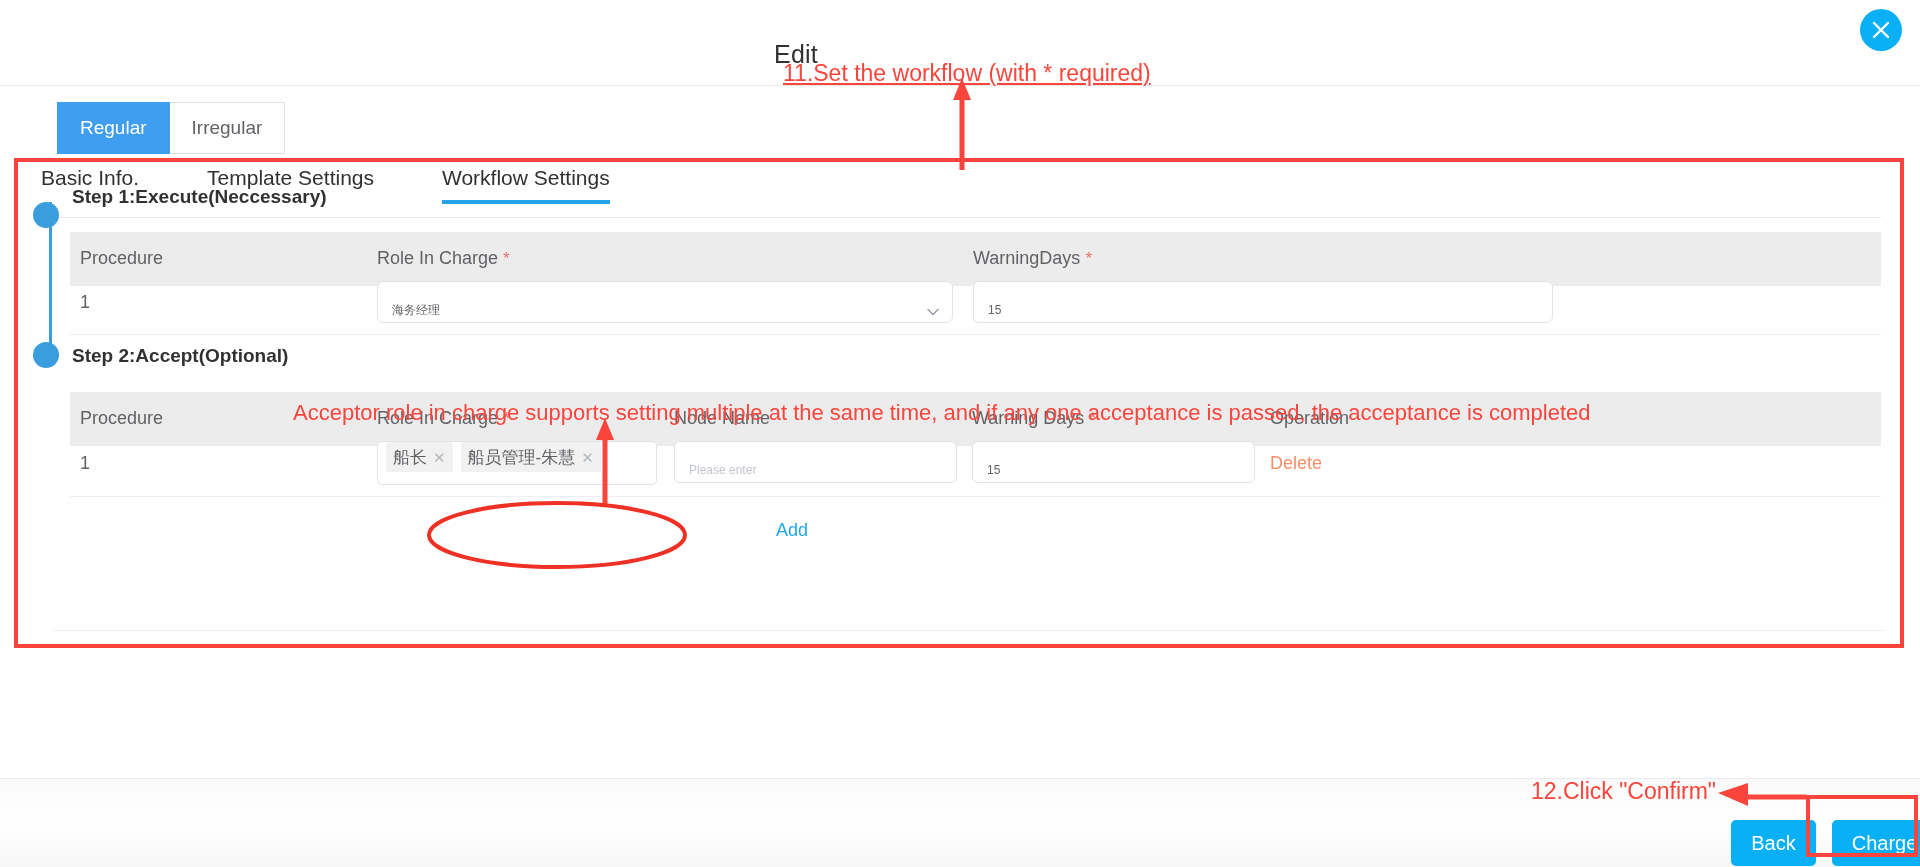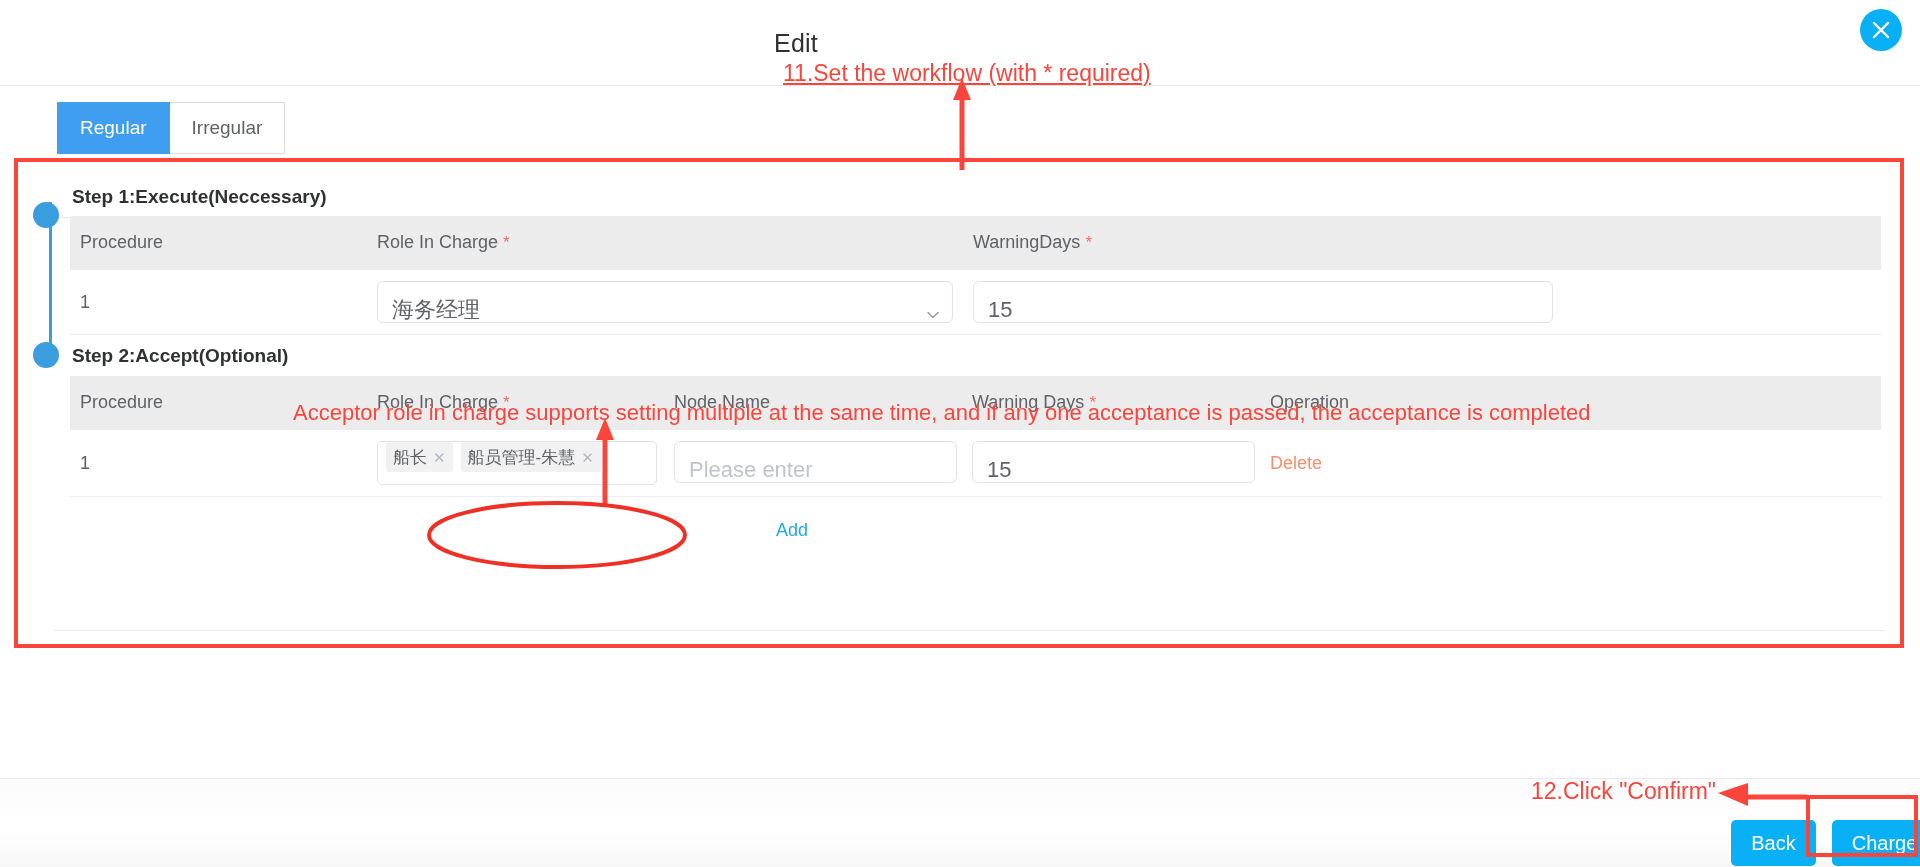--- a/index.html
+++ b/index.html
@@ -11,21 +11,21 @@
     overflow: hidden;
   }
   #root { position: relative; width: 1920px; height: 867px; background: #fff; }
 
   
   .dlg-header {
     position: absolute; left: 0; top: 0; width: 1920px; height: 86px;
     background: #fff; border-bottom: 1px solid #e8e8e8;
   }
   .dlg-title {
-    position: absolute; left: 0; top: 29px; width: 1592px;
+    position: absolute; left: 0; top: 40px; width: 1592px;
     text-align: center; font-size: 25px; color: #303133; letter-spacing: .2px;
   }
   .close-btn {
     position: absolute; right: 18px; top: 9px;
     width: 42px; height: 42px; border-radius: 50%;
     background: #0ab0f5; cursor: pointer;
   }
   .close-btn svg { position: absolute; left: 11px; top: 11px; }
 
   
@@ -61,34 +61,34 @@
   .tl-line { position: absolute; left: 16px; top: 18px; width: 3px; height: 152px; background: #3a9ede; }
   .tl-dot {
     position: absolute; left: 0; width: 26px; height: 26px; border-radius: 50%; background: #3a9ede;
   }
 
   
   .step-title {
     position: absolute; font-weight: bold; font-size: 19px; color: #303133; white-space: nowrap;
   }
   .tbl-head {
-    position: absolute; background: #ececec; height: 54px;
+    position: absolute; background: #ececec; height: 54px; margin-top: 16px;
   }
   .tbl-head .th {
     position: absolute; top: 16px; font-size: 18px; color: #606266; white-space: nowrap;
   }
   .req { color: #f56c6c; font-size: 17px; }
   .tbl-row { position: absolute; }
   .row-sep { position: absolute; height: 1px; background: #ebeef5; }
   .cell-text { position: absolute; font-size: 18px; color: #606266; }
 
   
   .inp {
     position: absolute; height: 42px; border: 1px solid #e0e3e9; border-radius: 6px;
-    background: #fff; font-size: 22px; color: #606266; padding: 8px 14px; line-height: 40px;
+    background: #fff; font-size: 12px; color: #606266; padding: 8px 14px; line-height: 40px;
     white-space: nowrap; overflow: hidden;
   }
   .inp.ph { color: #c0c4cc; }
   .sel-arrow { position: absolute; right: 12px; top: 13px; }
   .tagbox {
     position: absolute; height: 44px; border: 1px solid #e0e3e9; border-radius: 5px;
     background: #fff; display: flex; padding-left: 8px; gap: 8px;
   }
   .tag {
     display: inline-flex; align-items: center; gap: 6px; height: 30px; padding: 0 7px;
@@ -131,20 +131,25 @@
     </div>
   </div>
 
   <div class="type-tabs">
     <div class="type-tab active">Regular</div>
     <div class="type-tab">Irregular</div>
   </div>
 
   <div class="panel">
 
+    <div class="panel-tabs">
+      <div class="panel-tab">Basic Info.</div>
+      <div class="panel-tab">Template Settings</div>
+      <div class="panel-tab active">Workflow Settings</div>
+    </div>
     <div class="panel-divider"></div>
 
     <div class="timeline">
       <div class="tl-line"></div>
       <div class="tl-dot" style="top:18px;"></div>
       <div class="tl-dot" style="top:158px;"></div>
     </div>
 
     <div class="step-title" style="left:56px; top:26px;">Step 1:Execute(Neccessary)</div>
 

